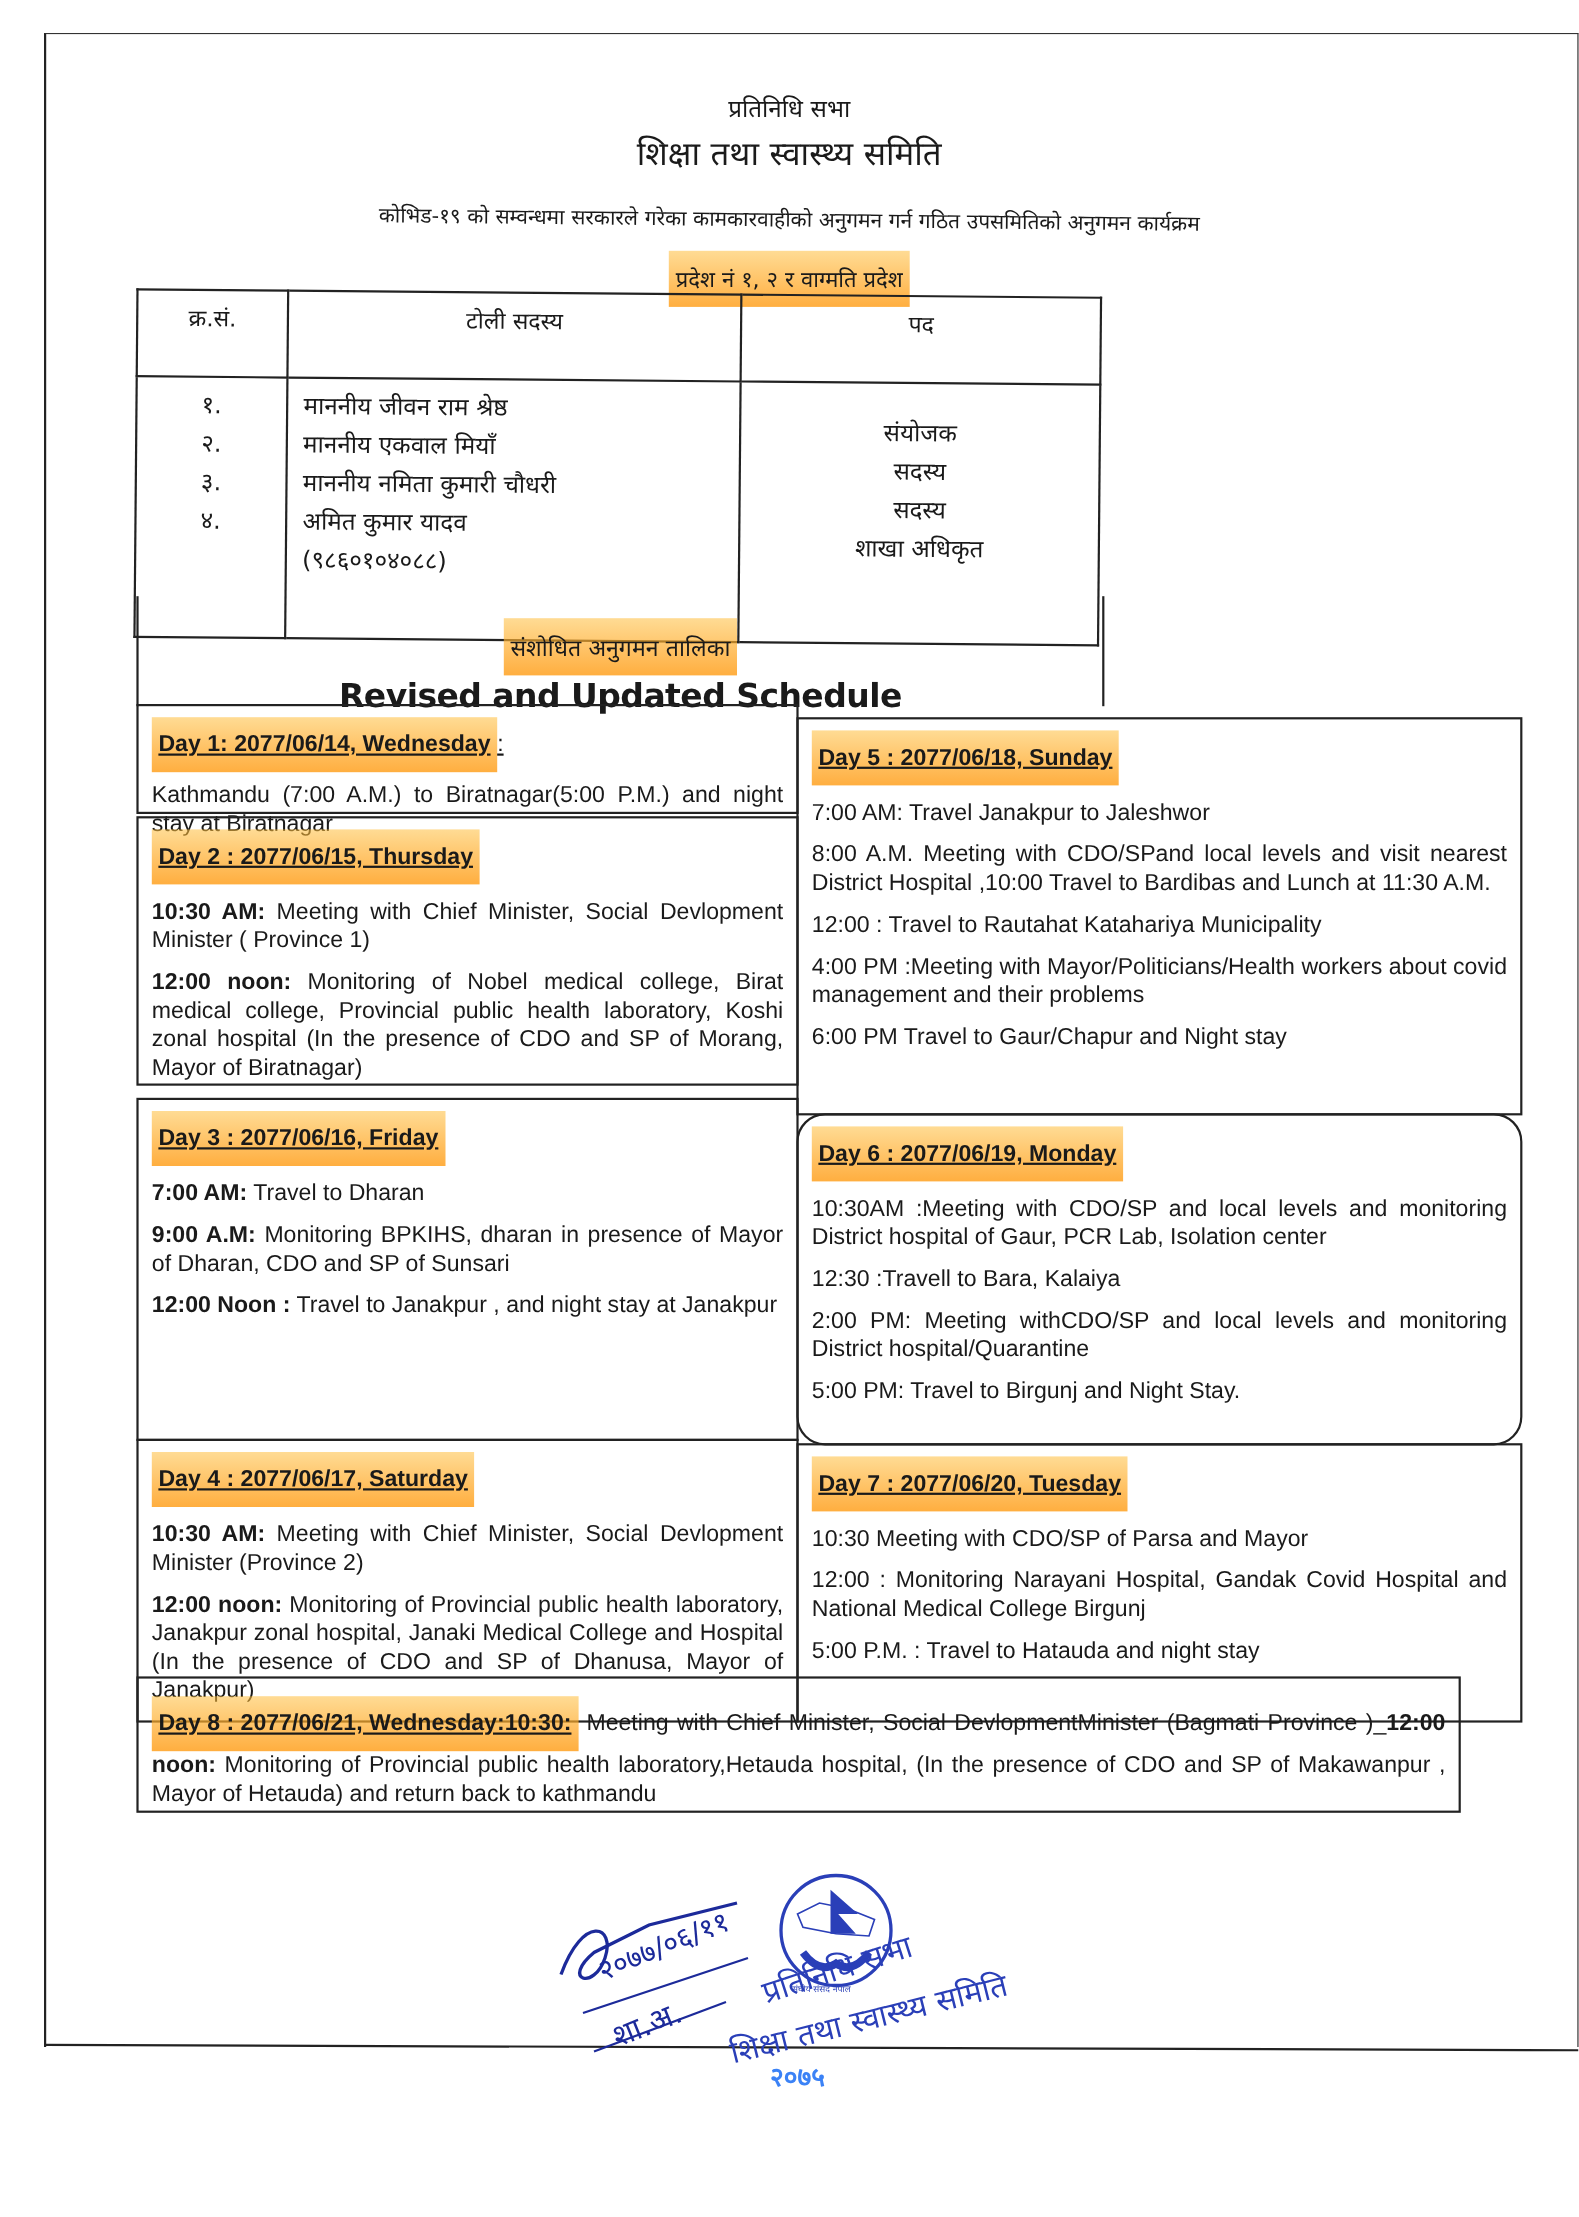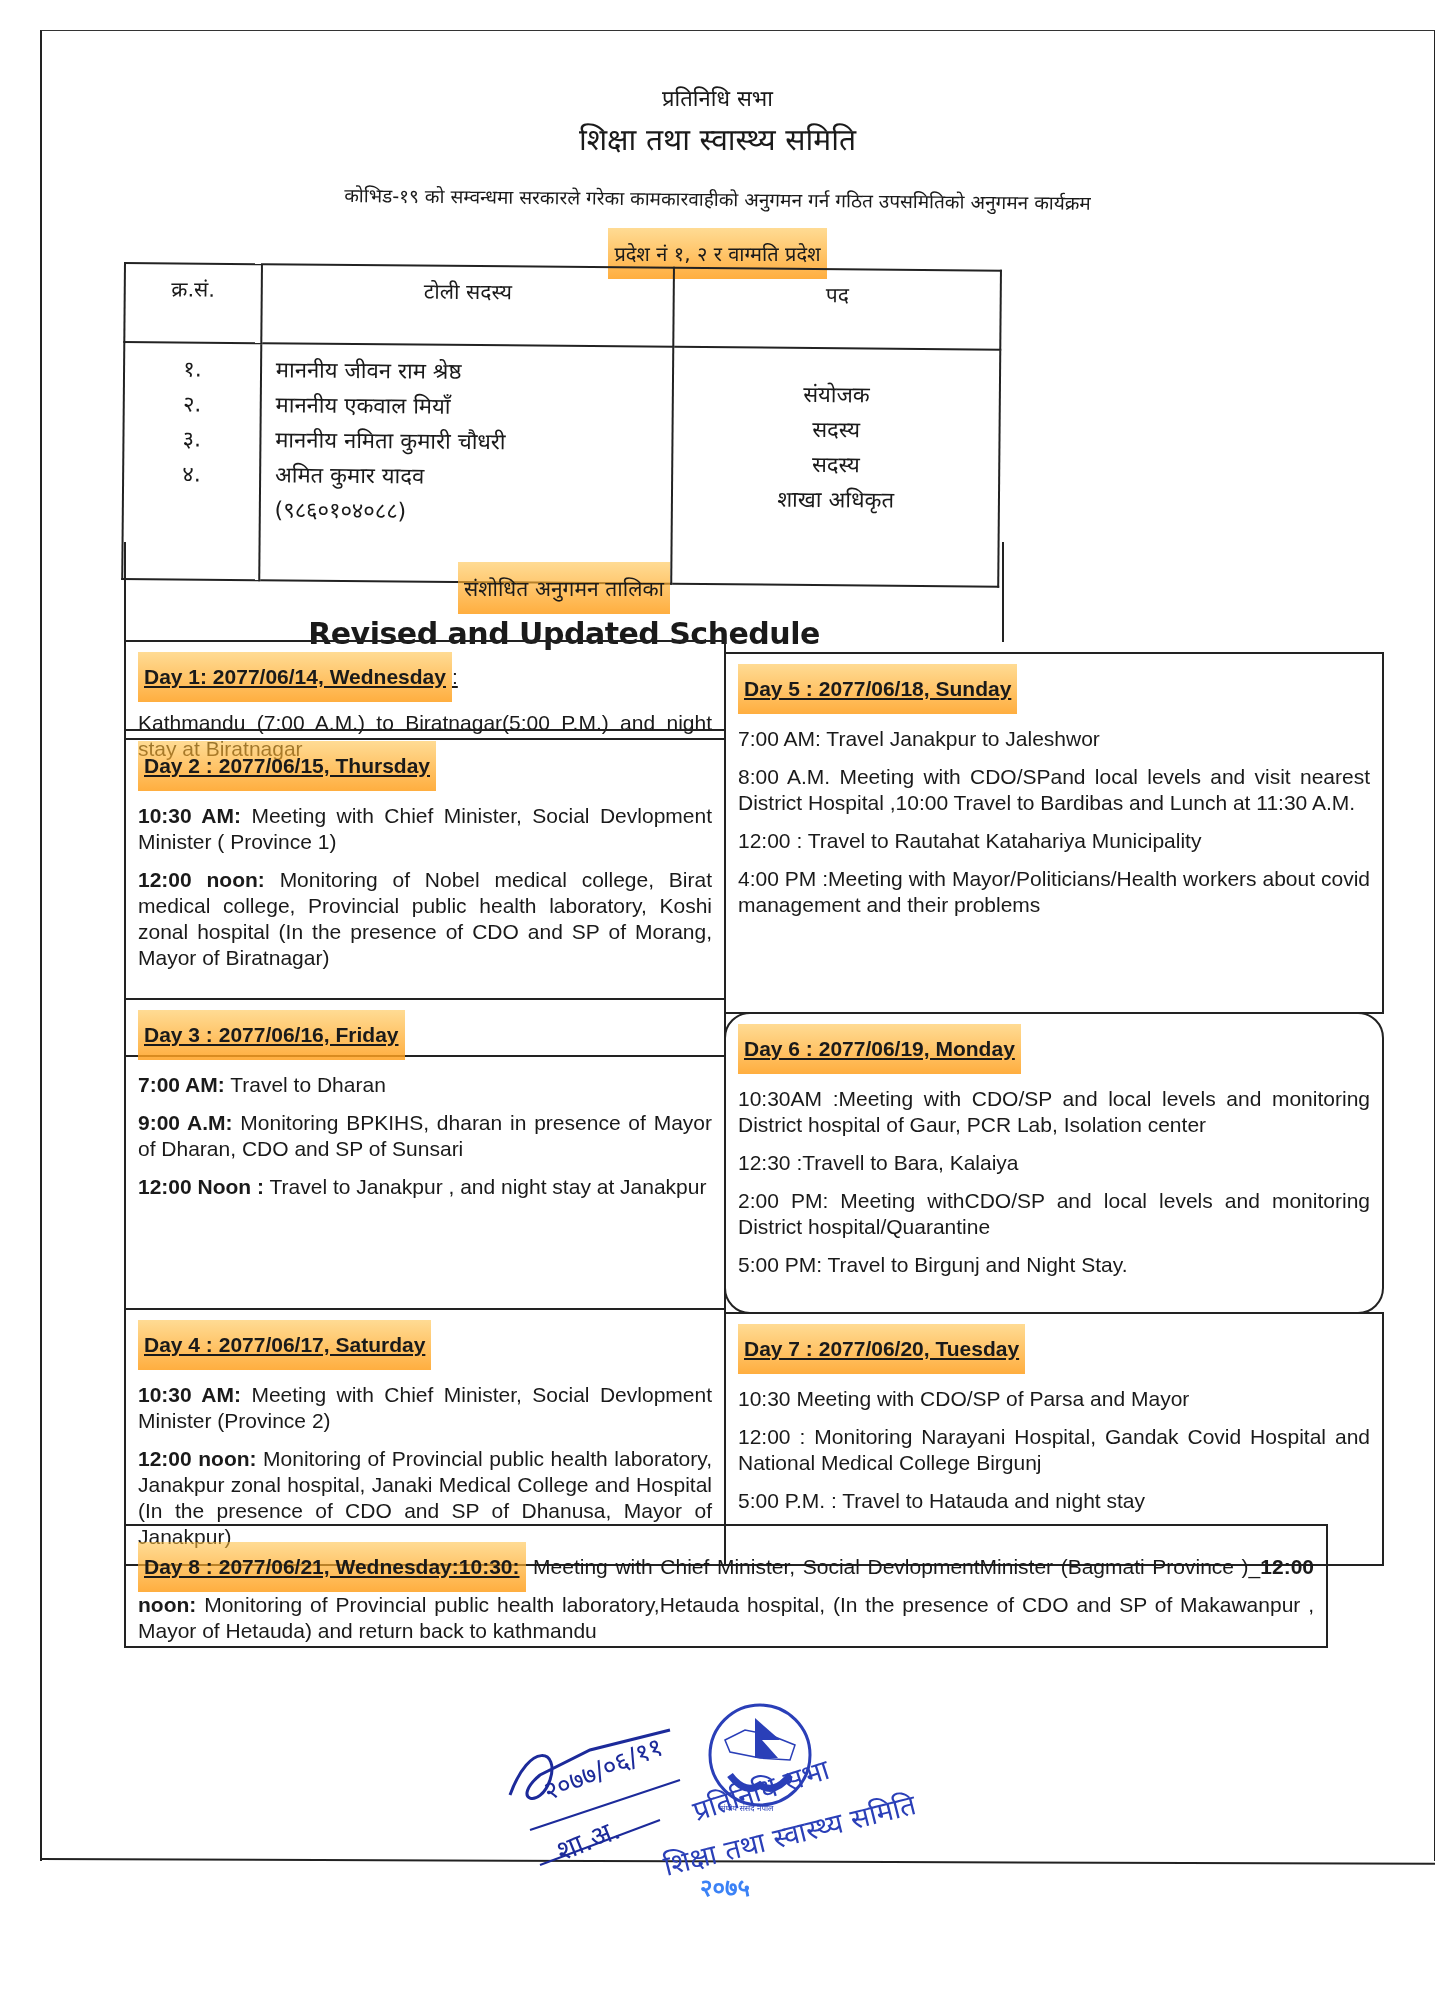--- a/index.html
+++ b/index.html
@@ -89,21 +89,21 @@
   <div class="sh-en">Revised and Updated Schedule</div>
 </div>
 
 <div class="grid">
 
   <div class="cell" style="left:0; top:0; width:602px; height:100px; border-top-width:2px;">
     <span class="day-title hl">Day 1: 2077/06/14, Wednesday</span><span style="text-decoration:underline">:</span>
     <p style="margin-top:-4px">Kathmandu (7:00 A.M.) to Biratnagar(5:00 P.M.) and night stay at Biratnagar</p>
   </div>
 
-  <div class="cell" style="left:0; top:89px; width:602px; height:328px;">
+  <div class="cell" style="left:0; top:102px; width:602px; height:245px;">
     <span class="day-title hl">Day 2 : 2077/06/15, Thursday</span>
     <p><span class="t">10:30 AM:</span><span> Meeting with Chief Minister, Social Devlopment Minister ( Province 1)</span></p>
     <p><span class="t">12:00 noon:</span><span> Monitoring of Nobel medical college, Birat medical college, Provincial public health laboratory, Koshi zonal hospital (In the presence of CDO and SP of Morang, Mayor of Biratnagar)</span></p>
   </div>
 
   <div class="cell" style="left:0; top:358px; width:602px; height:312px;">
     <span class="day-title hl">Day 3 : 2077/06/16, Friday</span>
     <p><span class="t">7:00 AM:</span><span> Travel to Dharan</span></p>
     <p><span class="t">9:00 A.M:</span><span> Monitoring BPKIHS, dharan in presence of Mayor of Dharan, CDO and SP of Sunsari</span></p>
     <p><span class="t">12:00 Noon :</span><span> Travel to Janakpur , and night stay at Janakpur</span></p>
@@ -114,20 +114,21 @@
     <p><span class="t">10:30 AM:</span><span> Meeting with Chief Minister, Social Devlopment Minister (Province 2)</span></p>
     <p><span class="t">12:00 noon:</span><span> Monitoring of Provincial public health laboratory, Janakpur zonal hospital, Janaki Medical College and Hospital (In the presence of CDO and SP of Dhanusa, Mayor of Janakpur)</span></p>
   </div>
 
   <div class="cell" style="left:600px; top:12px; width:660px; height:362px;">
     <span class="day-title hl">Day 5 : 2077/06/18, Sunday</span>
     <p>7:00 AM: Travel Janakpur to Jaleshwor</p>
     <p>8:00 A.M. Meeting with CDO/SPand local levels and visit nearest District Hospital ,10:00 Travel to Bardibas and Lunch at 11:30 A.M.</p>
     <p>12:00 : Travel to Rautahat Katahariya Municipality</p>
     <p>4:00 PM :Meeting with Mayor/Politicians/Health workers about covid management and their problems</p>
+    <p>6:00 PM Travel to Gaur/Chapur and Night stay</p>
   </div>
 
   <div class="cell" style="left:600px; top:372px; width:660px; height:302px;border-radius:26px;">
     <span class="day-title hl">Day 6 : 2077/06/19, Monday</span>
     <p>10:30AM :Meeting with CDO/SP and local levels and monitoring District hospital of Gaur, PCR Lab, Isolation center</p>
     <p>12:30 :Travell to Bara, Kalaiya</p>
     <p>2:00 PM: Meeting withCDO/SP and local levels and monitoring District hospital/Quarantine</p>
     <p>5:00 PM: Travel to Birgunj and Night Stay.</p>
   </div>
 

